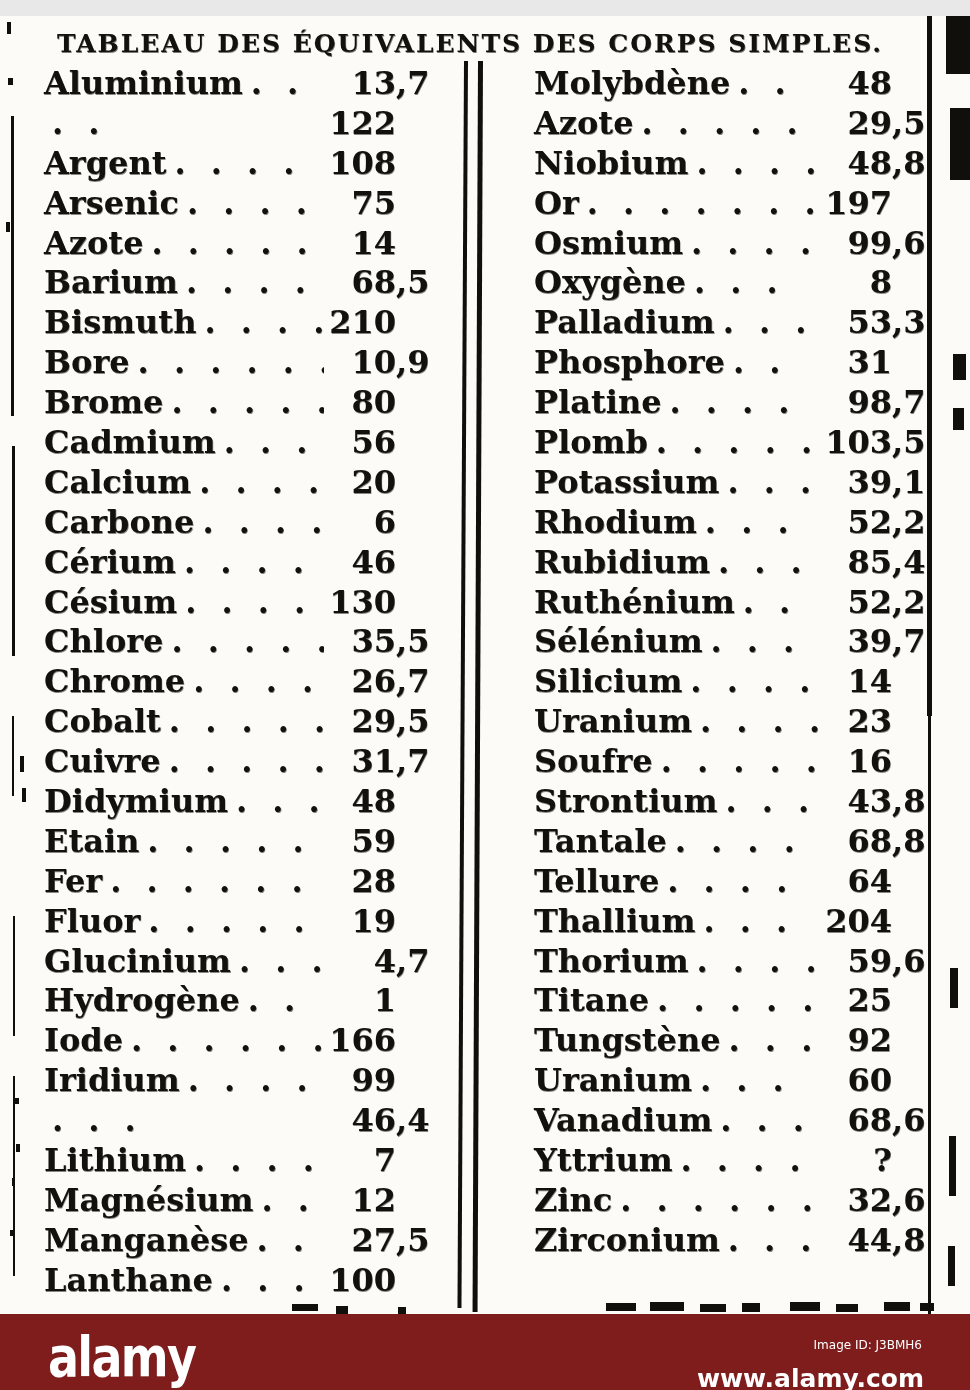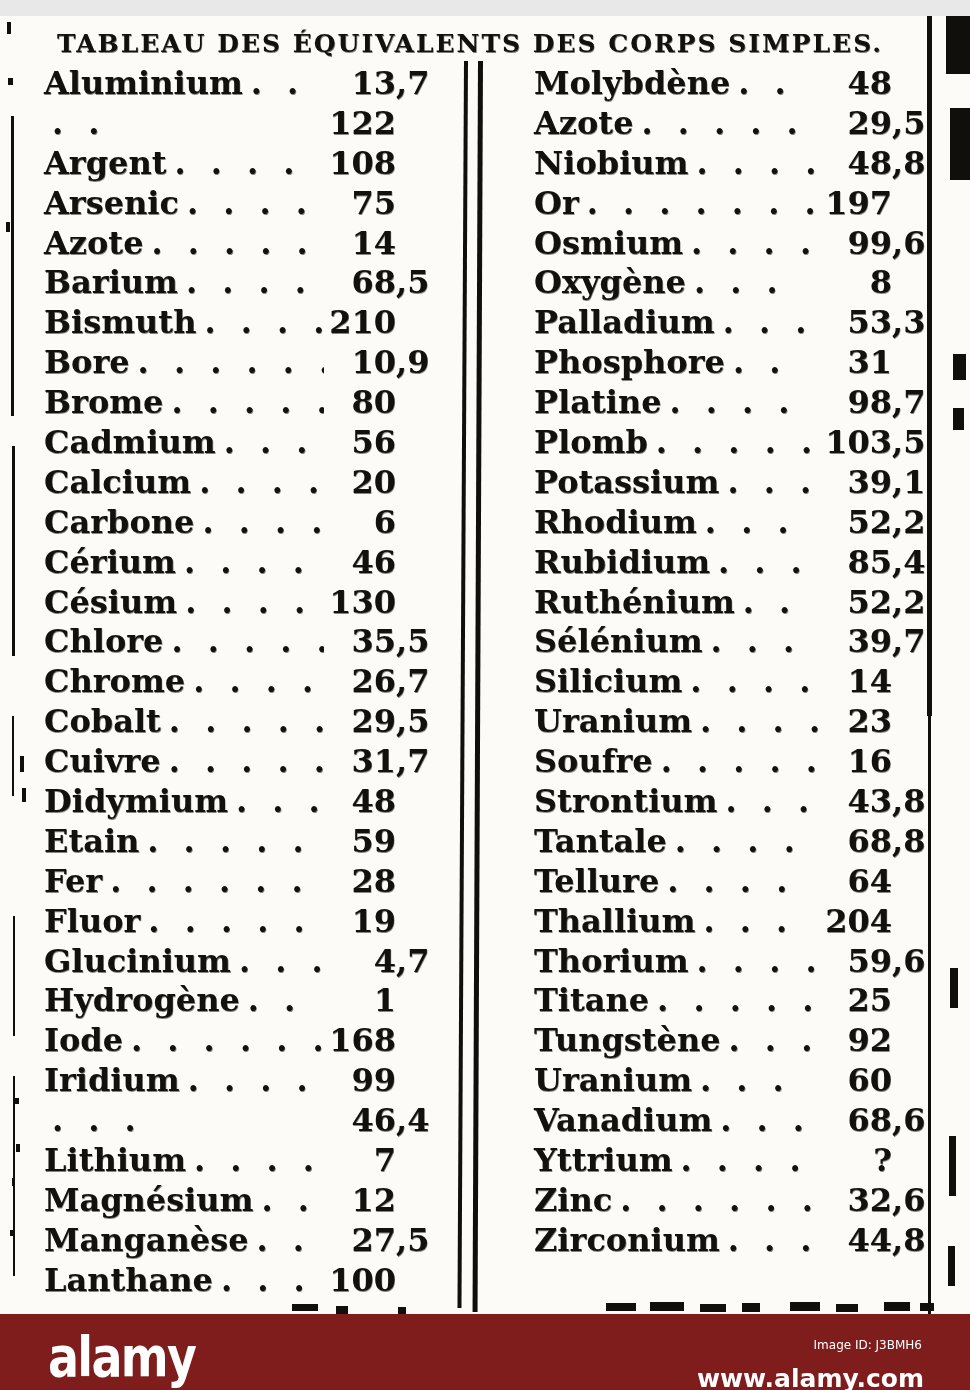--- a/index.html
+++ b/index.html
@@ -235,21 +235,21 @@
         <span class="dots">. .</span>
         <span class="val">
           <span class="vi">1</span>
           <span class="vd"></span>
         </span>
       </div>
       <div class="row">
         <span class="el">Iode</span>
         <span class="dots">. . . . . .</span>
         <span class="val">
-          <span class="vi">168</span>
+          <span class="vi">166</span>
           <span class="vd"></span>
         </span>
       </div>
       <div class="row">
         <span class="el">Iridium</span>
         <span class="dots">. . . .</span>
         <span class="val">
           <span class="vi">99</span>
           <span class="vd"></span>
         </span>

